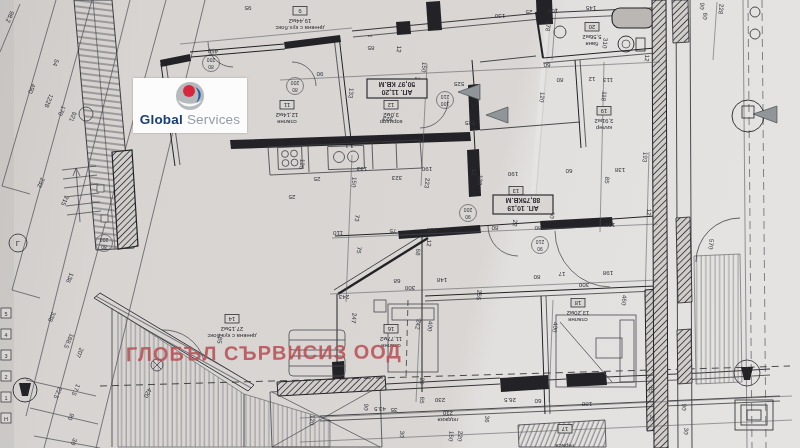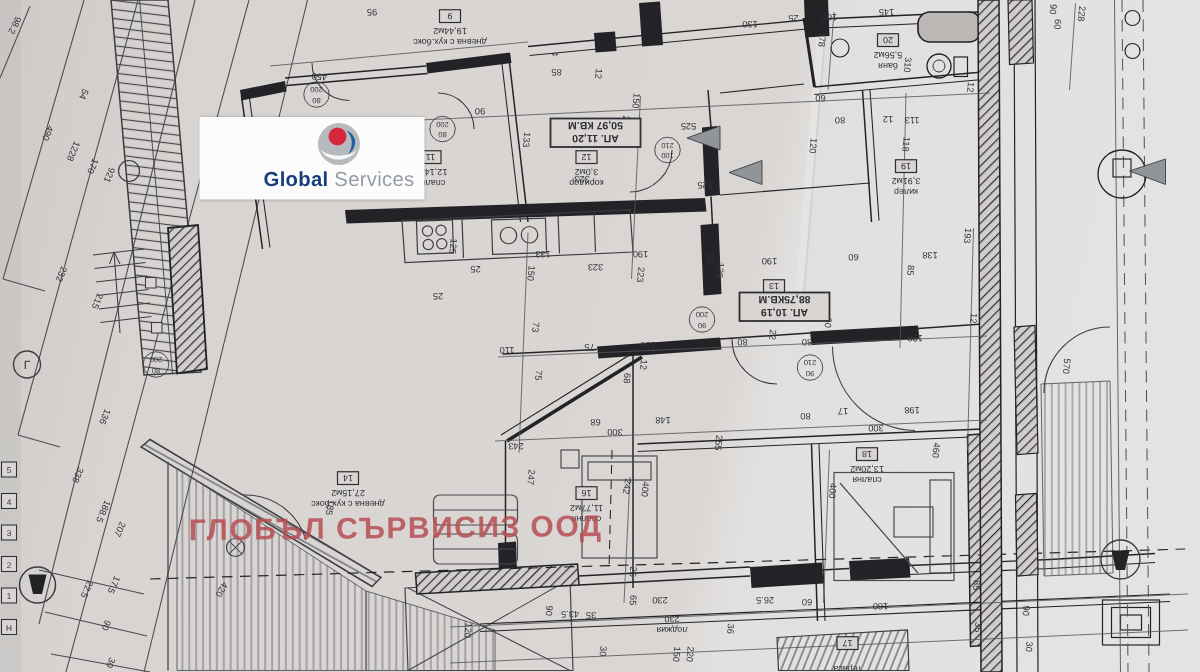--- a/index.html
+++ b/index.html
@@ -3,21 +3,21 @@
 <meta charset="utf-8">
 <style>
   html,body{margin:0;padding:0;}
   body{width:800px;height:448px;position:relative;overflow:hidden;
        background:#d8d5d3;font-family:"Liberation Sans",sans-serif;}
   #plan{position:absolute;left:0;top:0;}
   .dim{font-family:"Liberation Sans",sans-serif;fill:#33333a;}
   .room-name{font-family:"Liberation Sans",sans-serif;fill:#2e2e34;}
   .logo-box{position:absolute;left:133px;top:78px;width:114px;height:55px;
             background:#fcfcfc;display:flex;flex-direction:column;align-items:center;
-            justify-content:flex-start;box-shadow:0 0 2px rgba(0,0,0,.25);padding-left:36px;}
+            justify-content:flex-start;box-shadow:0 0 2px rgba(0,0,0,.25);}
   .logo-words{font-size:13.5px;letter-spacing:.2px;margin-top:-2px;white-space:nowrap;}
   .logo-bold{font-weight:700;}
   .watermark{position:absolute;left:126px;top:341px;width:420px;font-size:20px;
              font-weight:700;letter-spacing:1px;transform:rotate(-0.6deg);
              white-space:nowrap;pointer-events:none;}
 </style>
 </head>
 <body>
 
 <svg id="plan" width="800" height="448" viewBox="0 0 800 448">

